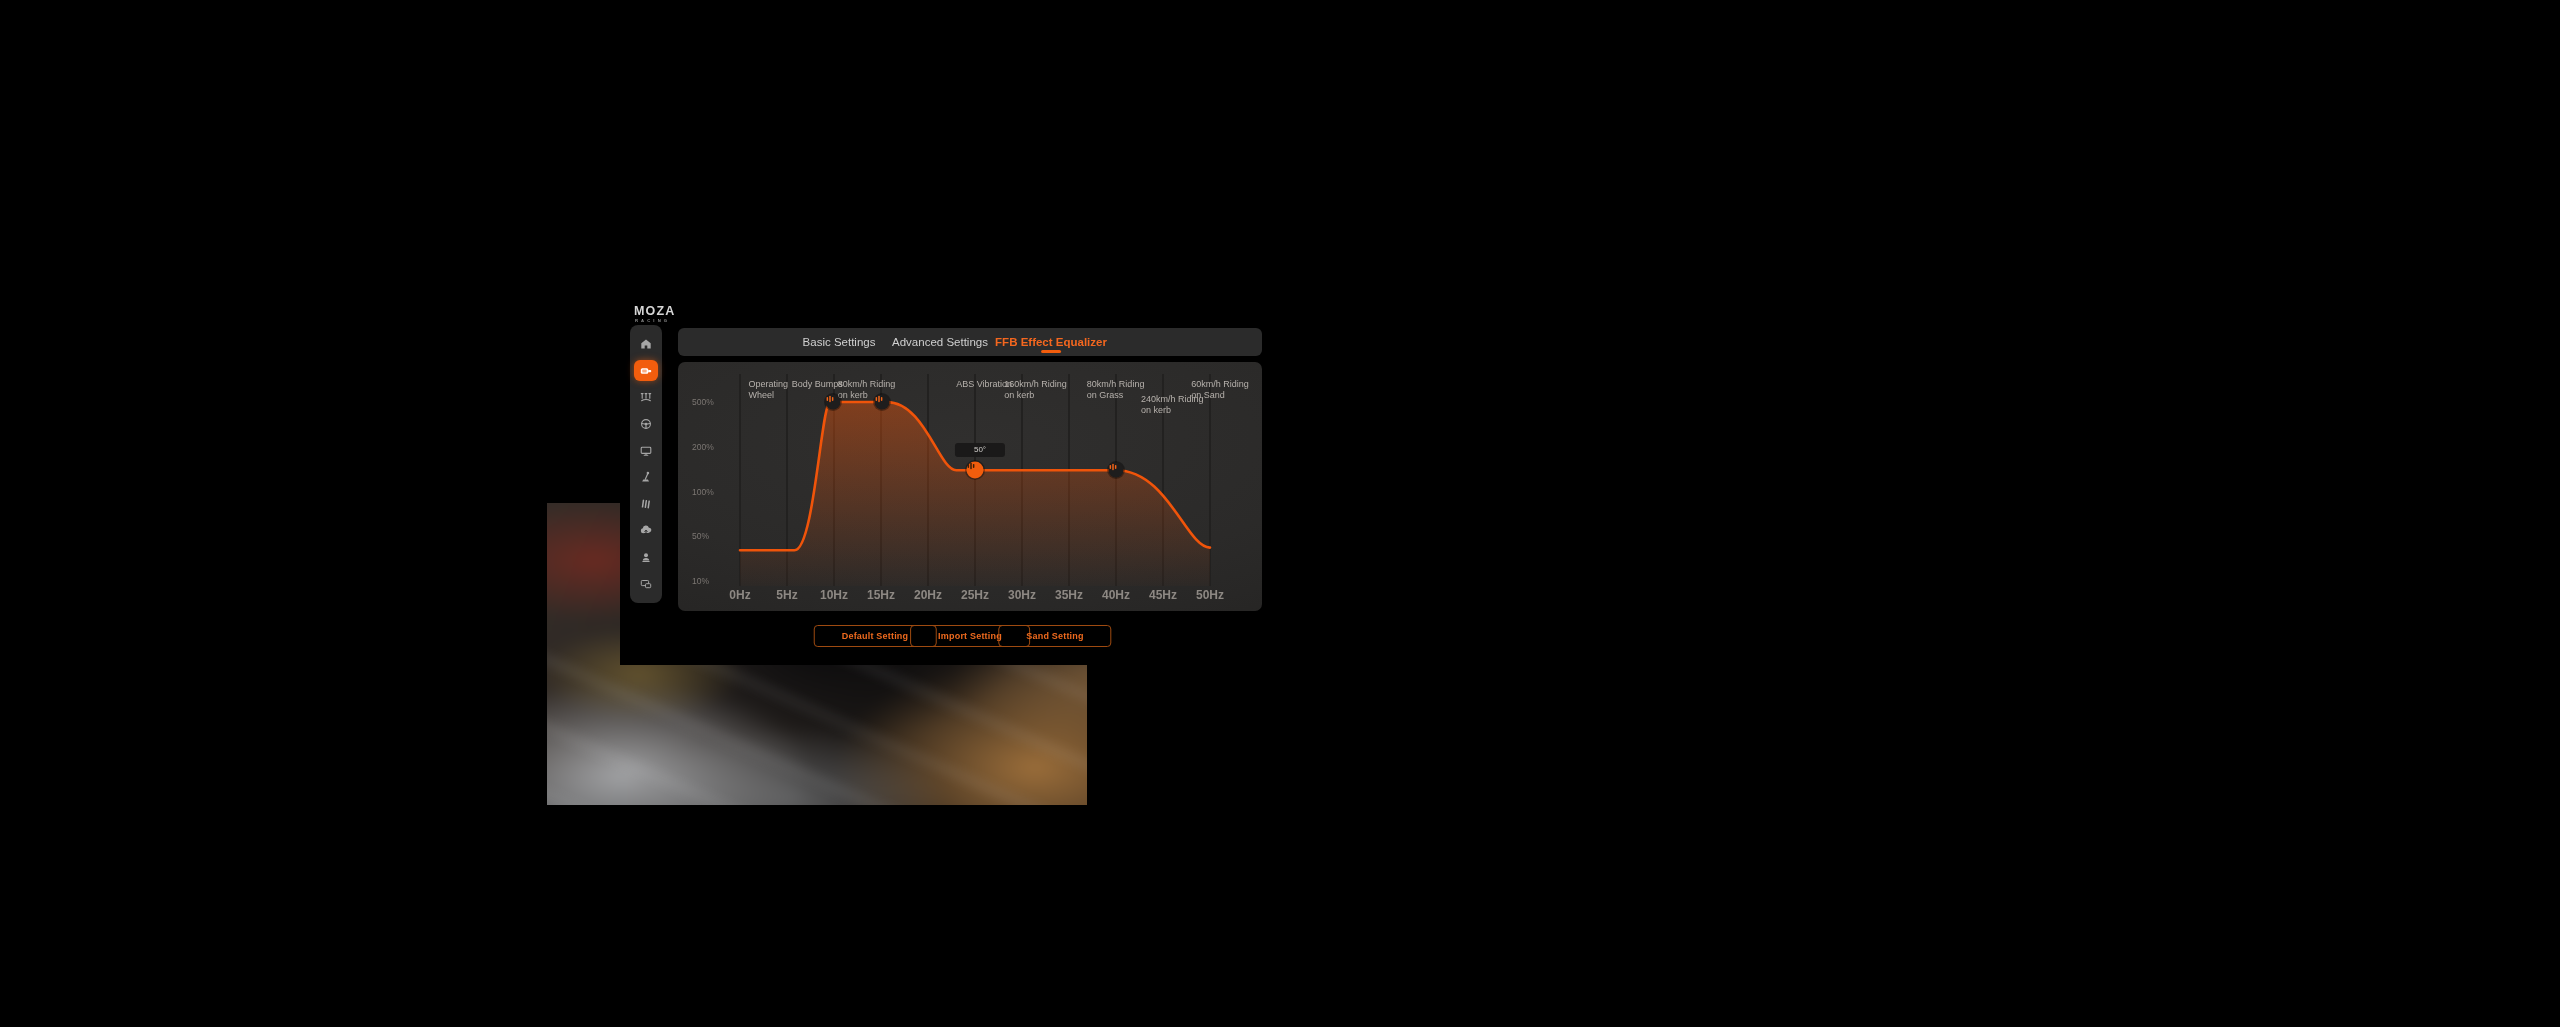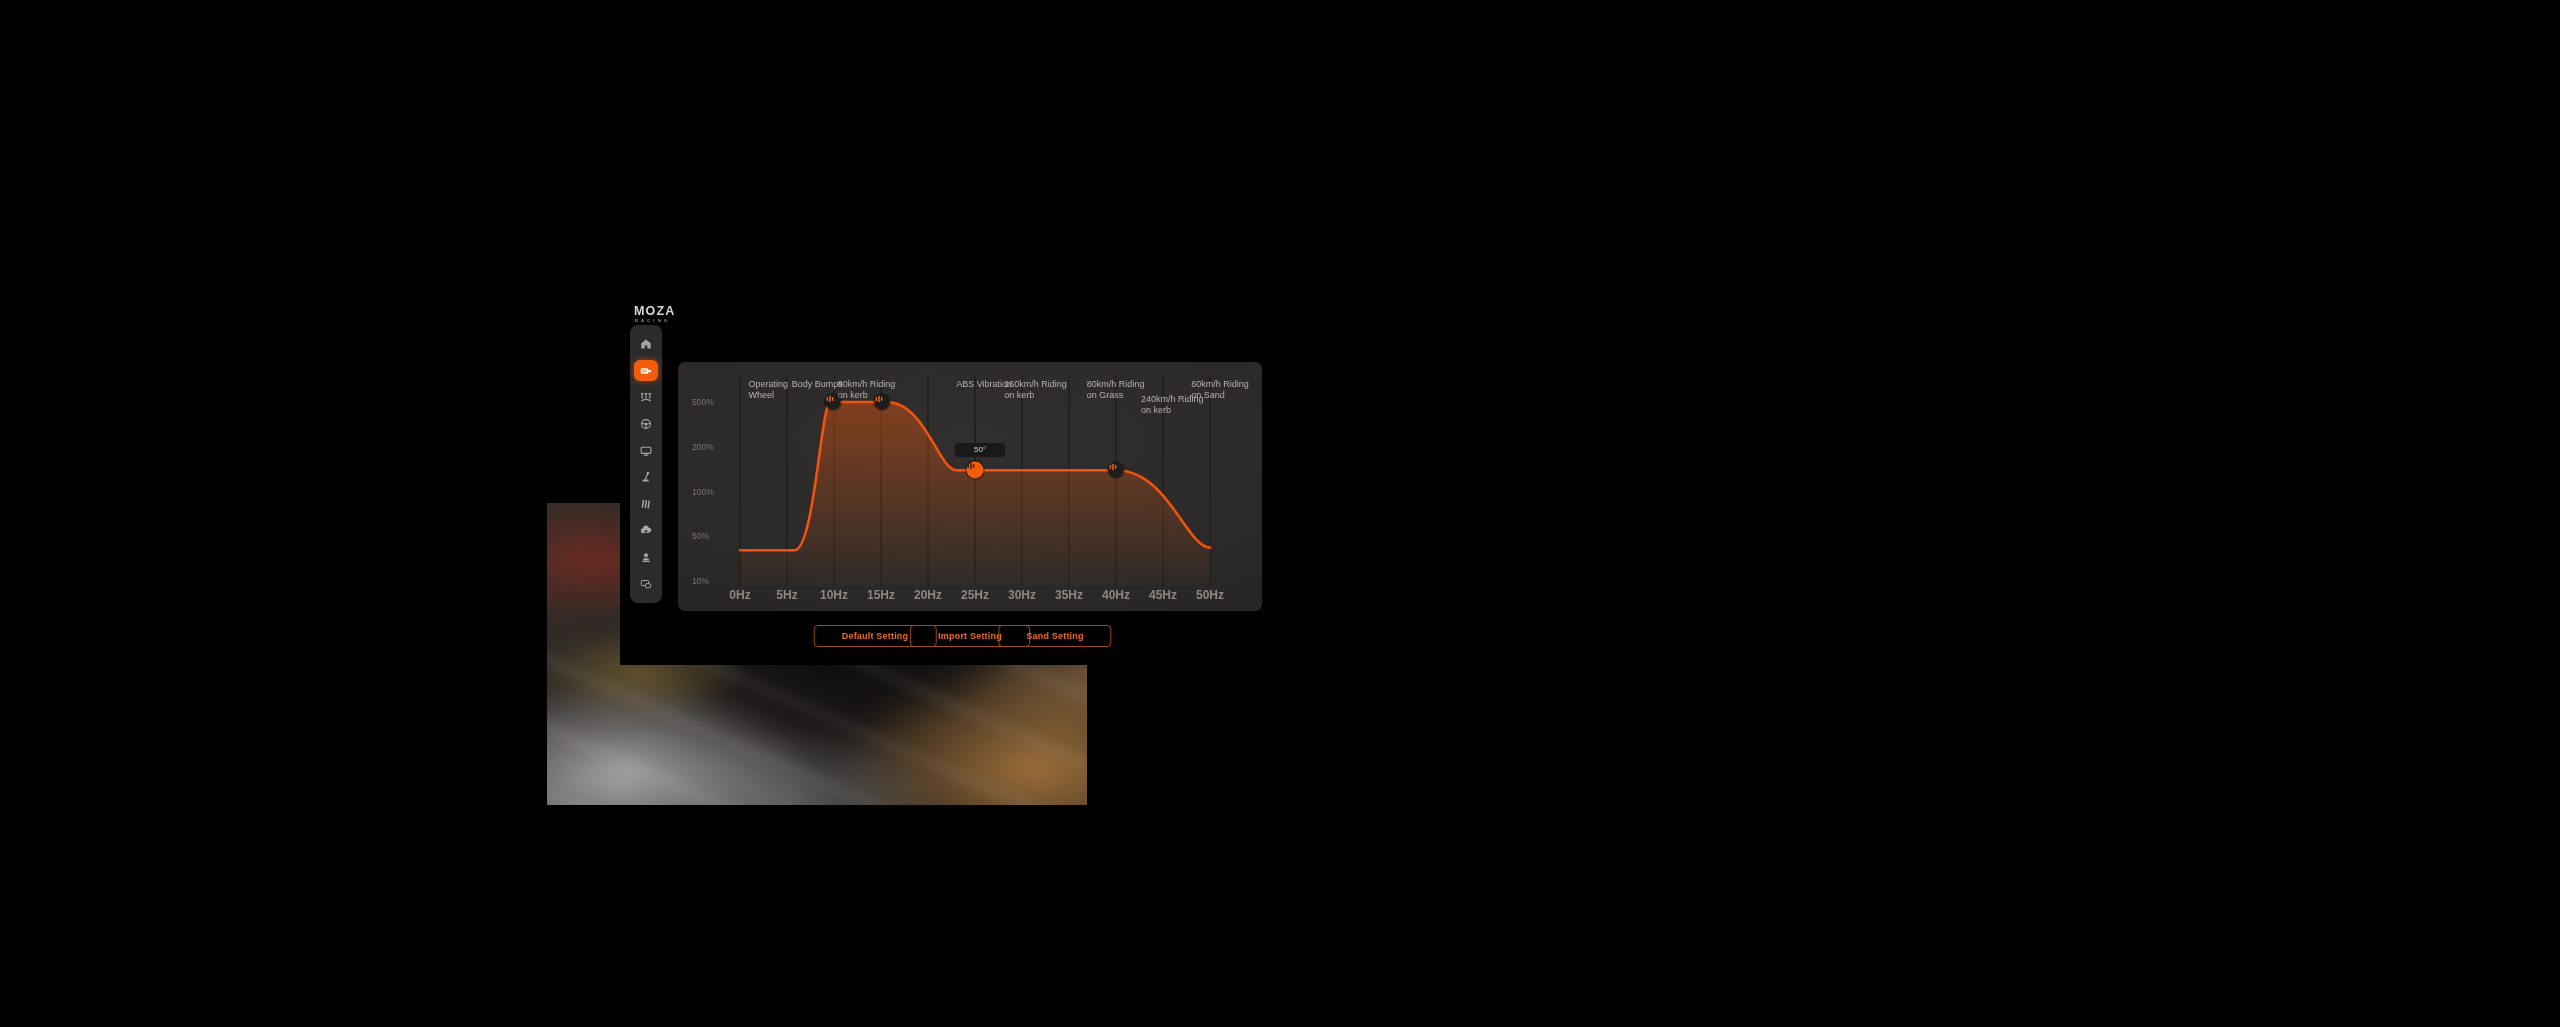--- a/index.html
+++ b/index.html
@@ -169,20 +169,32 @@
         </svg>
       </div>
       <div class="s-item">
         <svg width="12" height="12" viewBox="0 0 12 12">
           <rect x="1.3" y="2.5" width="7.3" height="5.1" rx="0.9" stroke="#a6a6a6" stroke-width="1" fill="none"></rect>
           <rect x="5.5" y="5.7" width="5.2" height="4" rx="0.9" fill="#2b2b2b" stroke="#a6a6a6" stroke-width="1"></rect>
         </svg>
       </div>
     </nav>
 
+    <div class="tabbar">
+      <div class="tab" style="left:161px">
+        <span>Basic Settings</span>
+      </div>
+      <div class="tab" style="left:262px">
+        <span>Advanced Settings</span>
+      </div>
+      <div class="tab active" style="left:373px">
+        <span>FFB Effect Equalizer</span>
+        <span class="underline"></span>
+      </div>
+    </div>
 
     <div class="panel">
       <div class="plot" id="plot">
           <svg width="584" height="249" viewBox="0 0 584 249">
             <defs>
               <linearGradient id="fillGrad" x1="0" y1="0" x2="0" y2="1">
       <stop offset="0" stop-color="rgba(242,86,10,0.42)"></stop>
       <stop offset="1" stop-color="rgba(242,86,10,0.02)"></stop>
     </linearGradient>
             </defs>

